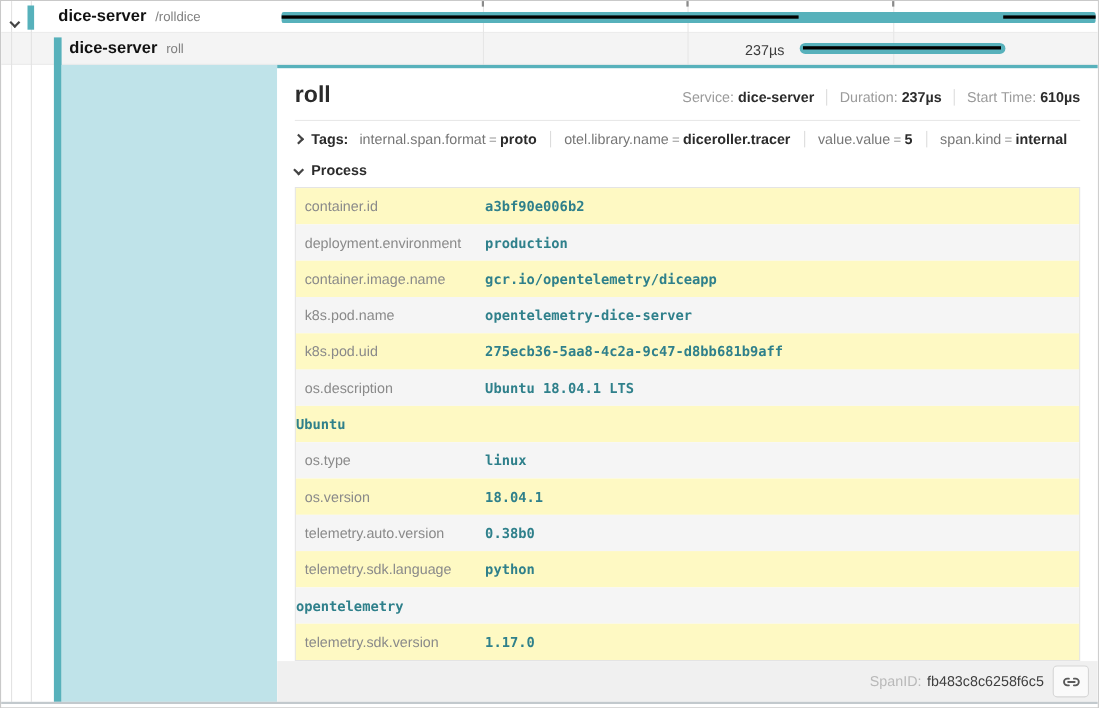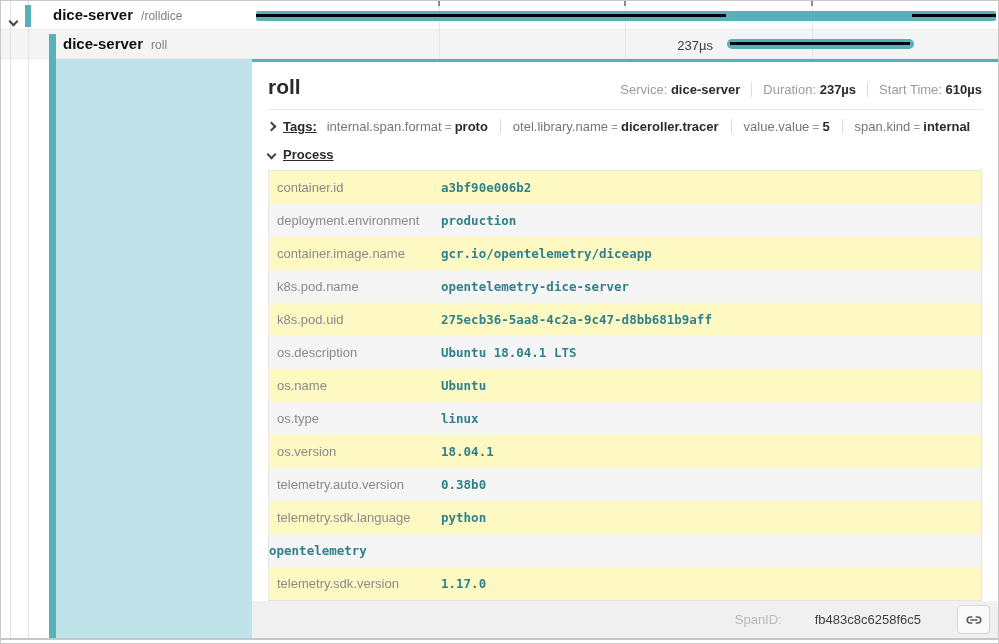--- a/index.html
+++ b/index.html
@@ -59,34 +59,34 @@
   .card-header{display:flex;align-items:baseline;justify-content:space-between;margin:0 16px;padding:13px 0 10px;border-bottom:1px solid #e8e8e8;}
   .card-title{font-size:21px;font-weight:700;color:#2b2b2b;}
   .meta{display:flex;align-items:baseline;font-size:13px;}
   .meta-item{color:#9b9b9b;white-space:nowrap;}
   .meta-item b{color:#2b2b2b;font-weight:700;}
   .meta-item + .meta-item{border-left:1px solid #dcdcdc;margin-left:11px;padding-left:11px;}
 
   .acc-row{display:flex;align-items:center;margin:0 16px;cursor:pointer;}
   .tags-row{padding:9px 0 7px;}
   .process-row{padding:6px 0 8px;}
-  .acc-label{font-size:13px;font-weight:700;color:#2b2b2b;margin-left:8px;text-decoration:underline;}
+  .acc-label{font-size:13px;font-weight:700;color:#2b2b2b;margin-left:8px;}
   .tag-list{display:flex;align-items:baseline;margin-left:10px;font-size:13px;}
   .tag-item{white-space:nowrap;color:#767676;}
   .tag-item b{color:#2b2b2b;font-weight:700;}
   .tag-item + .tag-item{border-left:1px solid #dcdcdc;margin-left:12px;padding-left:12px;}
   .eq{color:#9a9a9a;font-size:12px;padding:0 3px;}
 
   .kv-table{margin:0 16px;border:1px solid #e4e4e4;}
   .kv-row{display:flex;align-items:center;height:33px;background:#fef9c3;}
   .kv-row:nth-child(even){background:#f5f5f5;}
   .kv-key{width:172px;padding-left:8px;font-size:13px;color:#8a8a8a;white-space:nowrap;}
   .kv-val{font-family:"DejaVu Sans Mono",monospace;font-size:12.5px;font-weight:700;color:var(--value-text);white-space:nowrap;}
 
-  .card-footer{margin-top:auto;background:#f0f0f0;display:flex;align-items:center;justify-content:flex-end;padding:4px 8px;min-height:37px;gap:28px;}
+  .card-footer{margin-top:auto;background:#f0f0f0;display:flex;align-items:center;justify-content:flex-end;padding:4px 8px;min-height:37px;}
   .footer-label{font-size:13px;color:#b9b9b9;margin-right:5px;}
   .footer-value{font-size:13px;color:#3f3f3f;margin-right:8px;}
   .link-btn{width:33px;height:29px;border:1px solid #d6d6d6;border-radius:4px;background:#fafafa;display:flex;align-items:center;justify-content:center;cursor:pointer;}
 
   .bottom-line{position:absolute;left:0;top:637px;width:997px;height:2px;background:#c2c9cd;}
 </style>
 </head>
 <body>
 
 <div class="frame">
@@ -175,21 +175,20 @@
         </div>
       <div class="kv-row">
           <div class="kv-key">k8s.pod.uid</div>
           <div class="kv-val">275ecb36-5aa8-4c2a-9c47-d8bb681b9aff</div>
         </div>
       <div class="kv-row">
           <div class="kv-key">os.description</div>
           <div class="kv-val">Ubuntu 18.04.1 LTS</div>
         </div>
       <div class="kv-row">
-          <div class="kv-key">os.name</div>
           <div class="kv-val">Ubuntu</div>
         </div>
       <div class="kv-row">
           <div class="kv-key">os.type</div>
           <div class="kv-val">linux</div>
         </div>
       <div class="kv-row">
           <div class="kv-key">os.version</div>
           <div class="kv-val">18.04.1</div>
         </div>

